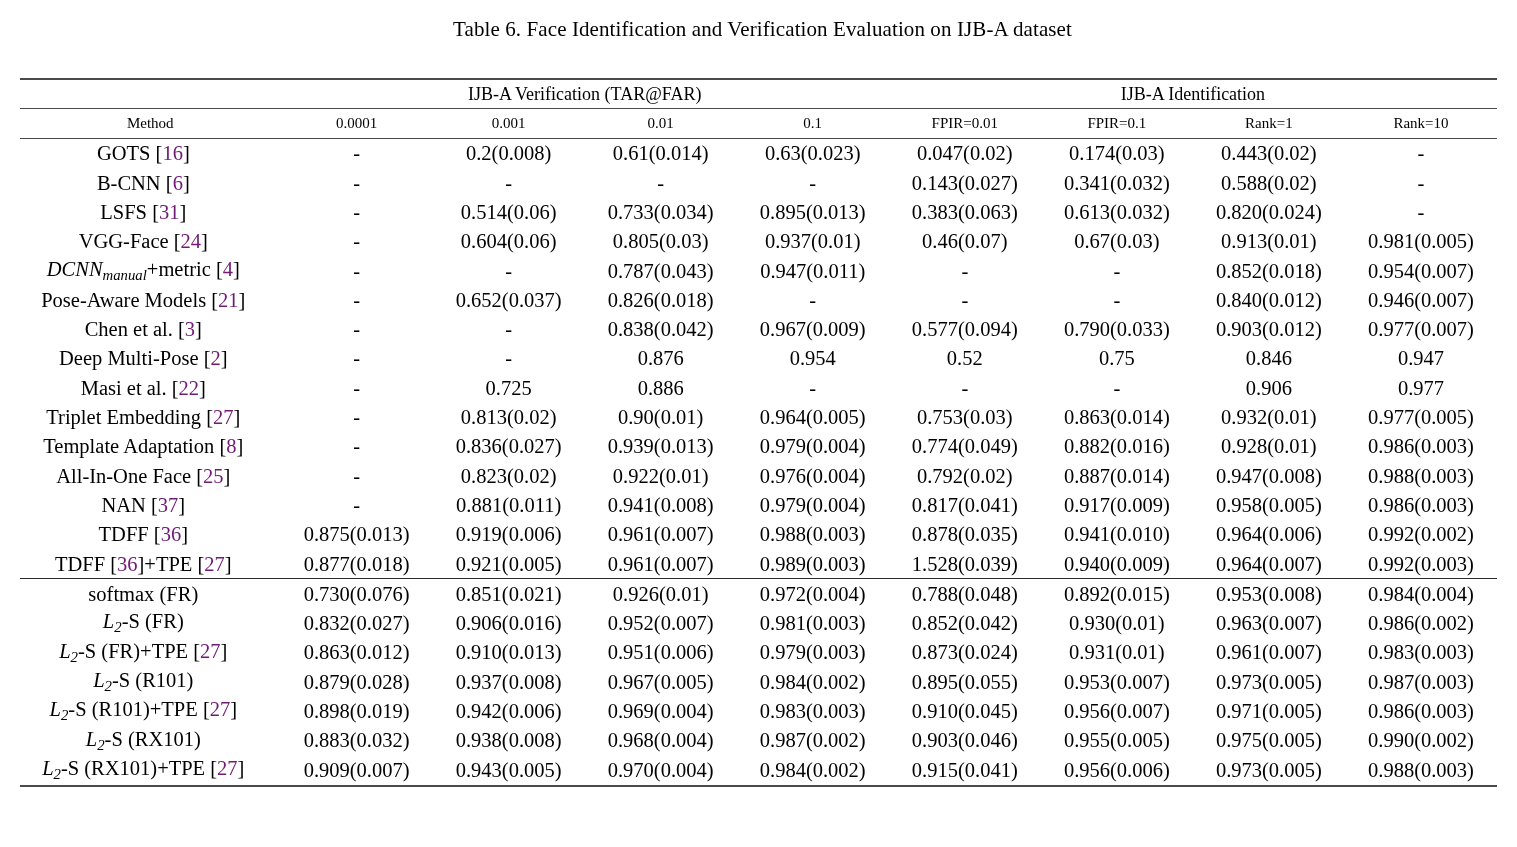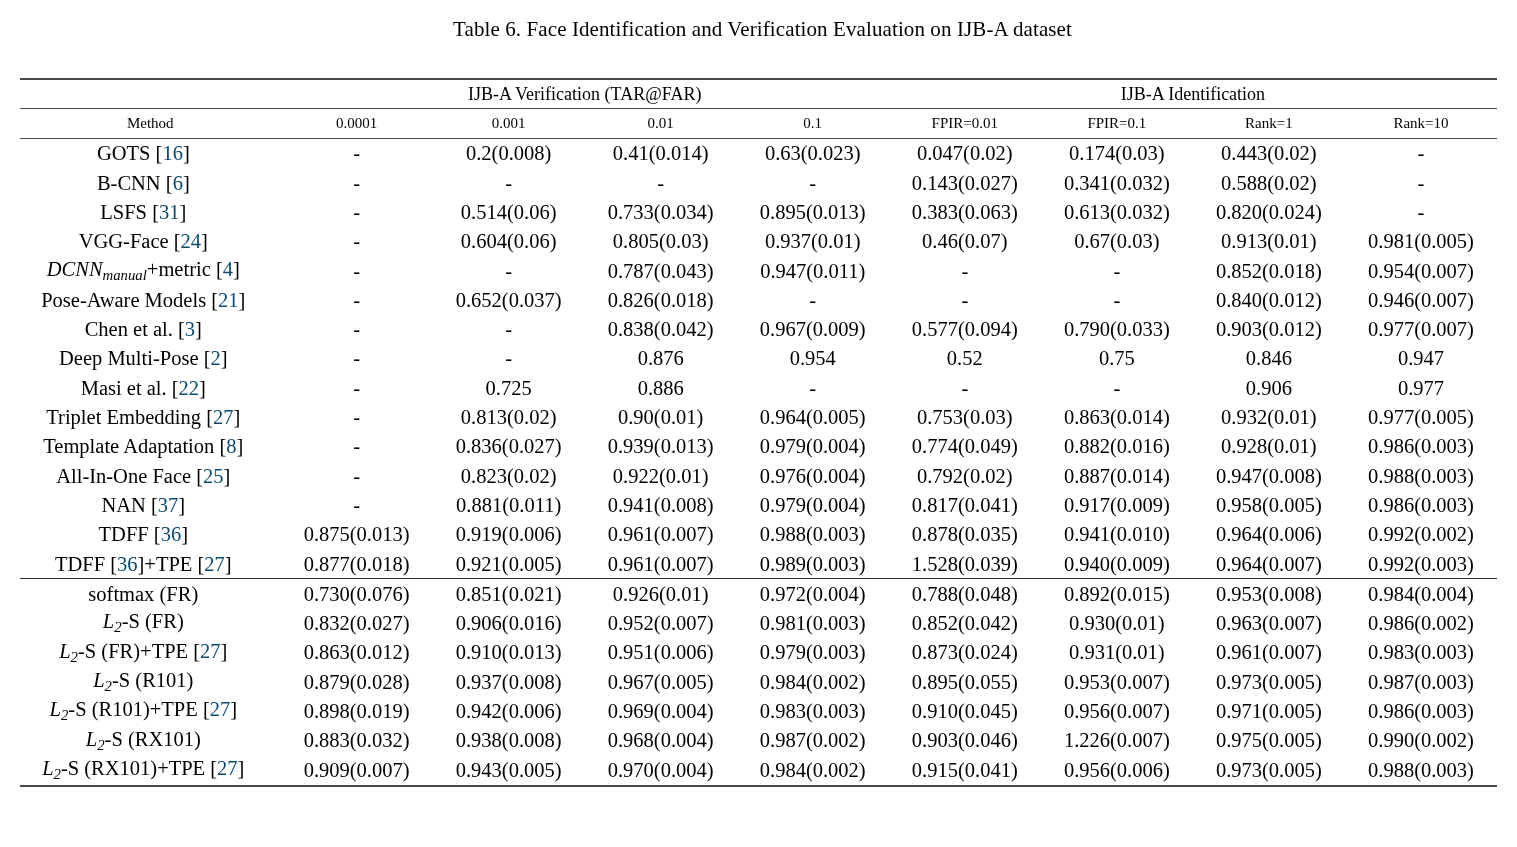--- a/index.html
+++ b/index.html
@@ -90,21 +90,21 @@
     padding-right: 14px;
     width: 248px;
   }
 
   
   col.c-method { width: 248px; }
   col.c-num    { width: 153.6px; }
 
   .bold { font-weight: bold; }
 
-  .cite { color: #0c4a6e; }
+  .cite { color: #701a75; }
   .cite-br { color: #000000; }
 
   
   .mi {
     font-family: "Liberation Serif", "DejaVu Serif", serif;
     font-style: italic;
   }
   .sub {
     font-size: 0.72em;
     vertical-align: -0.28em;
@@ -165,21 +165,21 @@
         </tr>
 
         <tr class="rule-row">
           <td class="rule-thin" colspan="9"></td>
         </tr>
 
         <tr class="data-row">
             <td class="method"><span>GOTS </span><span class="cite-br">[</span><span class="cite">16</span><span class="cite-br">]</span></td>
             <td>-</td>
             <td>0.2(0.008)</td>
-            <td>0.41(0.014)</td>
+            <td>0.61(0.014)</td>
             <td>0.63(0.023)</td>
             <td>0.047(0.02)</td>
             <td>0.174(0.03)</td>
             <td>0.443(0.02)</td>
             <td>-</td>
           </tr>
           <tr class="data-row">
             <td class="method"><span>B-CNN </span><span class="cite-br">[</span><span class="cite">6</span><span class="cite-br">]</span></td>
             <td>-</td>
             <td>-</td>
@@ -391,21 +391,21 @@
             <td>0.971(0.005)</td>
             <td>0.986(0.003)</td>
           </tr>
           <tr class="data-row">
             <td class="method"><span class="mi">L</span><span class="sub">2</span><span>-S (RX101)</span></td>
             <td>0.883(0.032)</td>
             <td>0.938(0.008)</td>
             <td>0.968(0.004)</td>
             <td>0.987(0.002)</td>
             <td>0.903(0.046)</td>
-            <td>1.226(0.007)</td>
+            <td>0.955(0.005)</td>
             <td class="bold">0.975(0.005)</td>
             <td>0.990(0.002)</td>
           </tr>
           <tr class="data-row">
             <td class="method"><span class="mi">L</span><span class="sub">2</span><span>-S (RX101)+TPE </span><span class="cite-br">[</span><span class="cite">27</span><span class="cite-br">]</span></td>
             <td class="bold">0.909(0.007)</td>
             <td class="bold">0.943(0.005)</td>
             <td class="bold">0.970(0.004)</td>
             <td>0.984(0.002)</td>
             <td class="bold">0.915(0.041)</td>

